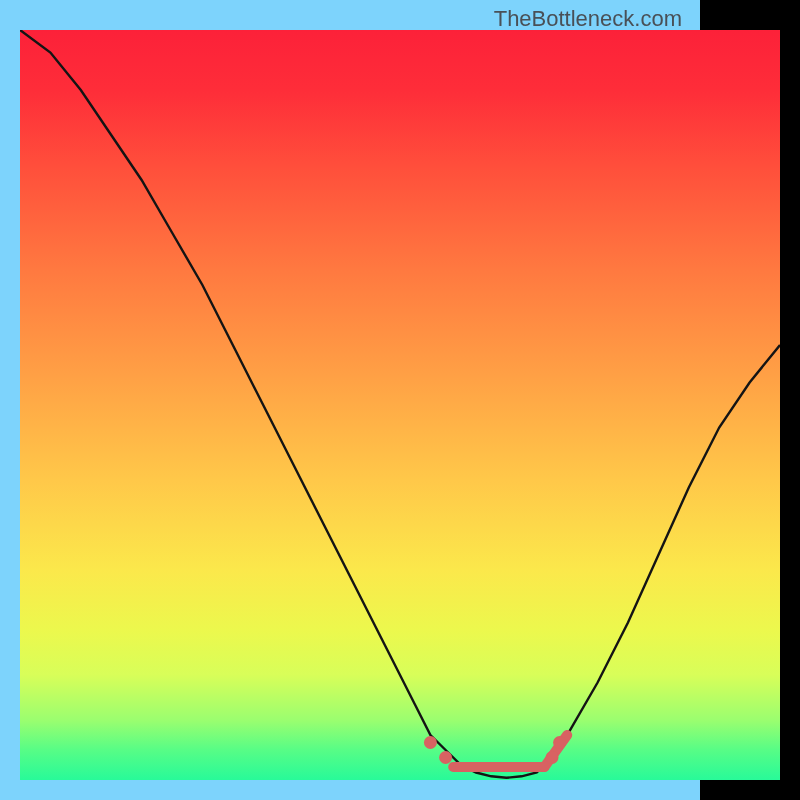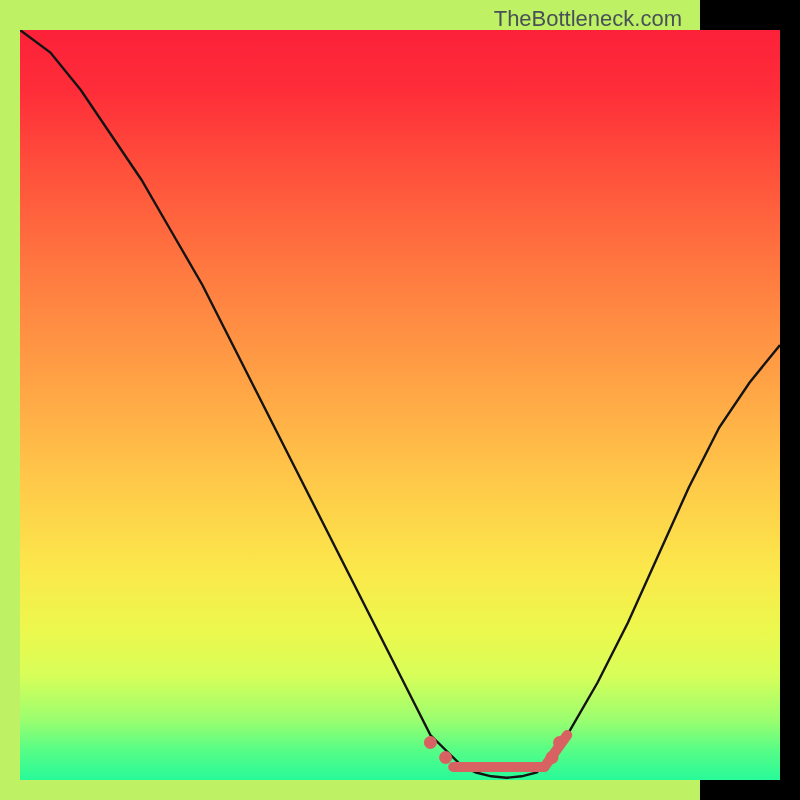--- a/index.html
+++ b/index.html
@@ -1,21 +1,21 @@
 <!DOCTYPE html>
 <html><head>
 <meta charset="utf-8">
 <style>
   * { margin: 0; padding: 0; box-sizing: border-box; }
   html, body { width: 800px; height: 800px; background: #000; overflow: hidden; }
   .container {
     width: 700px;
     height: 800px;
     position: relative;
-    background: #bef264;
+    background: #7dd3fc;
   }
   .watermark {
     position: absolute;
     top: 6px;
     right: 18px;
     font-family: Arial, Helvetica, sans-serif;
     font-size: 22px;
     color: #495057;
     z-index: 10;
   }

